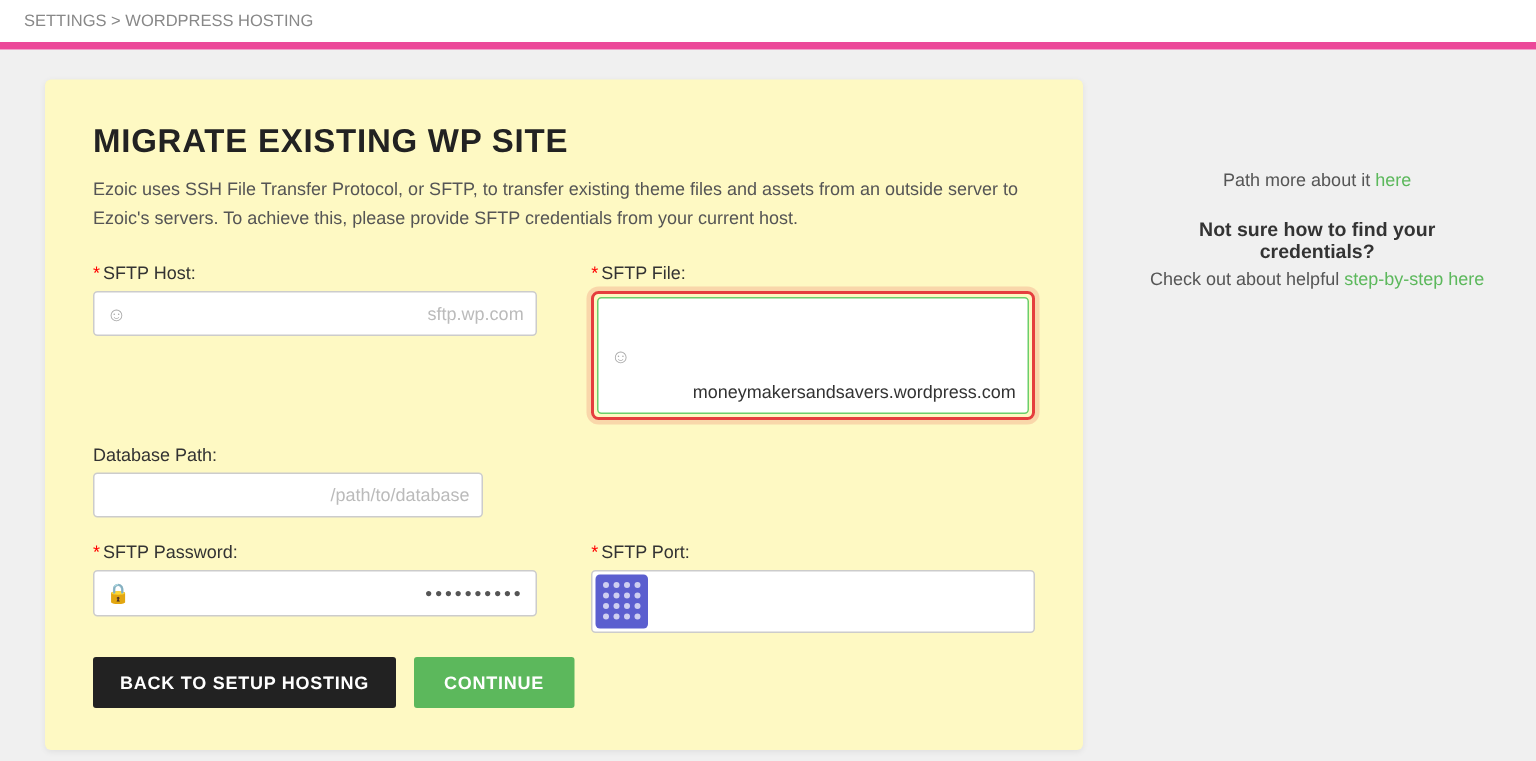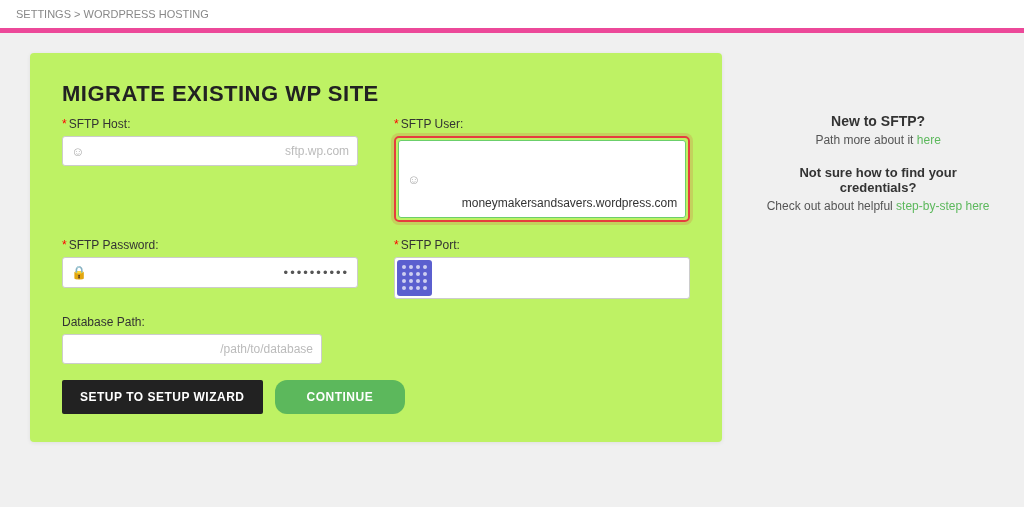--- a/index.html
+++ b/index.html
@@ -23,21 +23,21 @@
     }
     .top-bar span {
       color: #888;
     }
     .page-content {
       padding: 20px 30px;
       display: flex;
       gap: 40px;
     }
     .main-card {
-      background: #bef264;
+      background: #fef9c3;
       border-radius: 4px;
       padding: 28px 32px 28px 32px;
       width: 708px;
       box-shadow: 0 1px 4px rgba(0,0,0,0.07);
     }
     .card-title {
       font-size: 22px;
       font-weight: bold;
       color: #222;
       margin-bottom: 10px;
@@ -148,24 +148,24 @@
       font-size: 12px;
       font-weight: bold;
       border-radius: 2px;
       cursor: pointer;
       letter-spacing: 0.5px;
     }
     .btn-continue {
       background: #5cb85c;
       color: #fff;
       border: none;
-      padding: 10px 32px;
-      font-size: 12px;
-      font-weight: bold;
-      border-radius: 12px;
+      padding: 10px 20px;
+      font-size: 12px;
+      font-weight: bold;
+      border-radius: 2px;
       cursor: pointer;
       letter-spacing: 0.5px;
     }
     .side-panel {
       padding-top: 60px;
       min-width: 200px;
     }
     .side-title {
       font-size: 14px;
       font-weight: bold;
@@ -206,42 +206,54 @@
 <body>
 
 <div class="top-bar">
   <a href="#">SETTINGS</a><span> &gt; </span><span>WORDPRESS HOSTING</span>
 </div>
 
 <div class="page-content">
 
   <div class="main-card">
     <div class="card-title">MIGRATE EXISTING WP SITE</div>
+    <div class="card-desc">
+      <span>Ezoic uses SSH File Transfer Protocol, or SFTP, to transfer existing theme files and assets from an outside server to Ezoic's servers. To achieve this, please provide SFTP credentials from your current host.</span>
+    </div>
 
     <div class="form-row">
 
       <div class="form-group">
         <label class="form-label">
           <span class="required-star">*</span><span>SFTP Host:</span>
         </label>
         <div class="input-wrapper">
           <span class="input-icon">☺</span>
           <input class="form-input" type="text" placeholder="sftp.wp.com" style="">
         </div>
       </div>
 
       <div class="form-group">
         <label class="form-label">
-          <span class="required-star">*</span><span>SFTP User:</span>
+          <span class="required-star">*</span><span>SFTP File:</span>
         </label>
         <div class="sftp-user-wrapper">
           <div class="sftp-user-inner">
             <span class="input-icon">☺</span>
             <input class="form-input" type="text" value="moneymakersandsavers.wordpress.com" style="">
           </div>
+        </div>
+      </div>
+    </div>
+
+    <div class="form-row">
+      <div class="form-group" style="max-width: 260px;">
+        <label class="form-label">Database Path:</label>
+        <div class="input-wrapper">
+          <input class="form-input" type="text" placeholder="/path/to/database" style="">
         </div>
       </div>
     </div>
 
     <div class="form-row">
 
       <div class="form-group">
         <label class="form-label">
           <span class="required-star">*</span><span>SFTP Password:</span>
         </label>
@@ -274,37 +286,27 @@
               <div class="port-dot"></div>
               <div class="port-dot"></div>
               <div class="port-dot"></div>
             </div>
           </div>
           <input class="form-input" type="text" style="padding-left: 8px;">
         </div>
       </div>
     </div>
 
-    <div class="form-row">
-      <div class="form-group" style="max-width: 260px;">
-        <label class="form-label">Database Path:</label>
-        <div class="input-wrapper">
-          <input class="form-input" type="text" placeholder="/path/to/database" style="">
-        </div>
-      </div>
-    </div>
-
     <div class="btn-row">
-      <button class="btn-back">SETUP TO SETUP WIZARD</button>
+      <button class="btn-back">BACK TO SETUP HOSTING</button>
       <button class="btn-continue">CONTINUE</button>
     </div>
   </div>
 
   <div class="side-panel">
-    <div class="side-title">New to SFTP?</div>
     <div class="side-text">
       <span>Path more about it</span>
       <a href="#">here</a>
     </div>
     <div class="side-title2">Not sure how to find your credentials?</div>
     <div class="side-text2">
       <span>Check out about helpful</span>
       <a href="#">step-by-step here</a>
     </div>
   </div>

